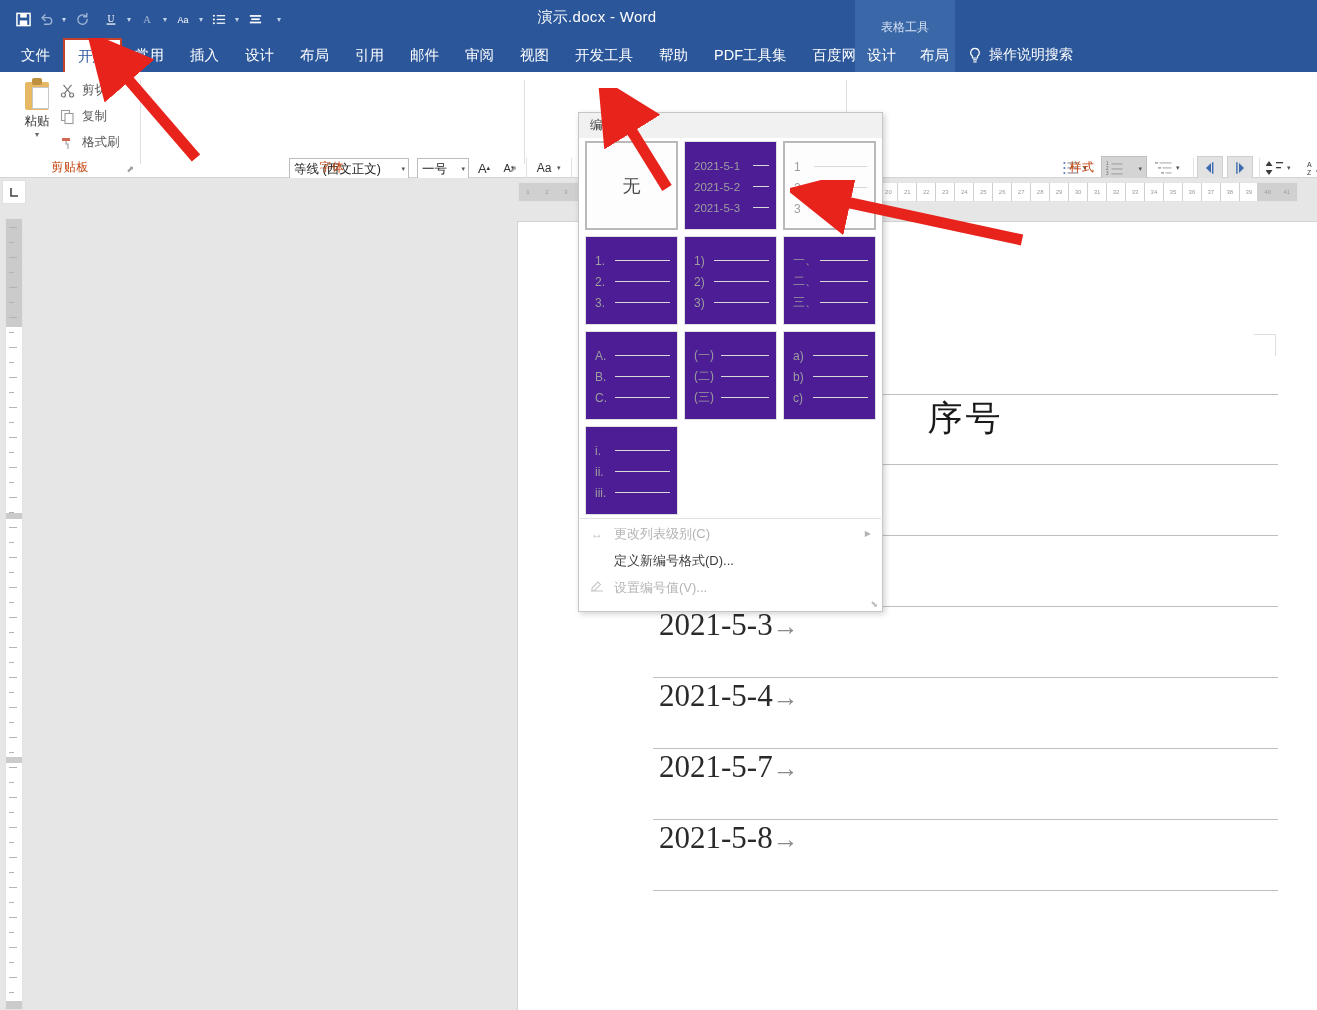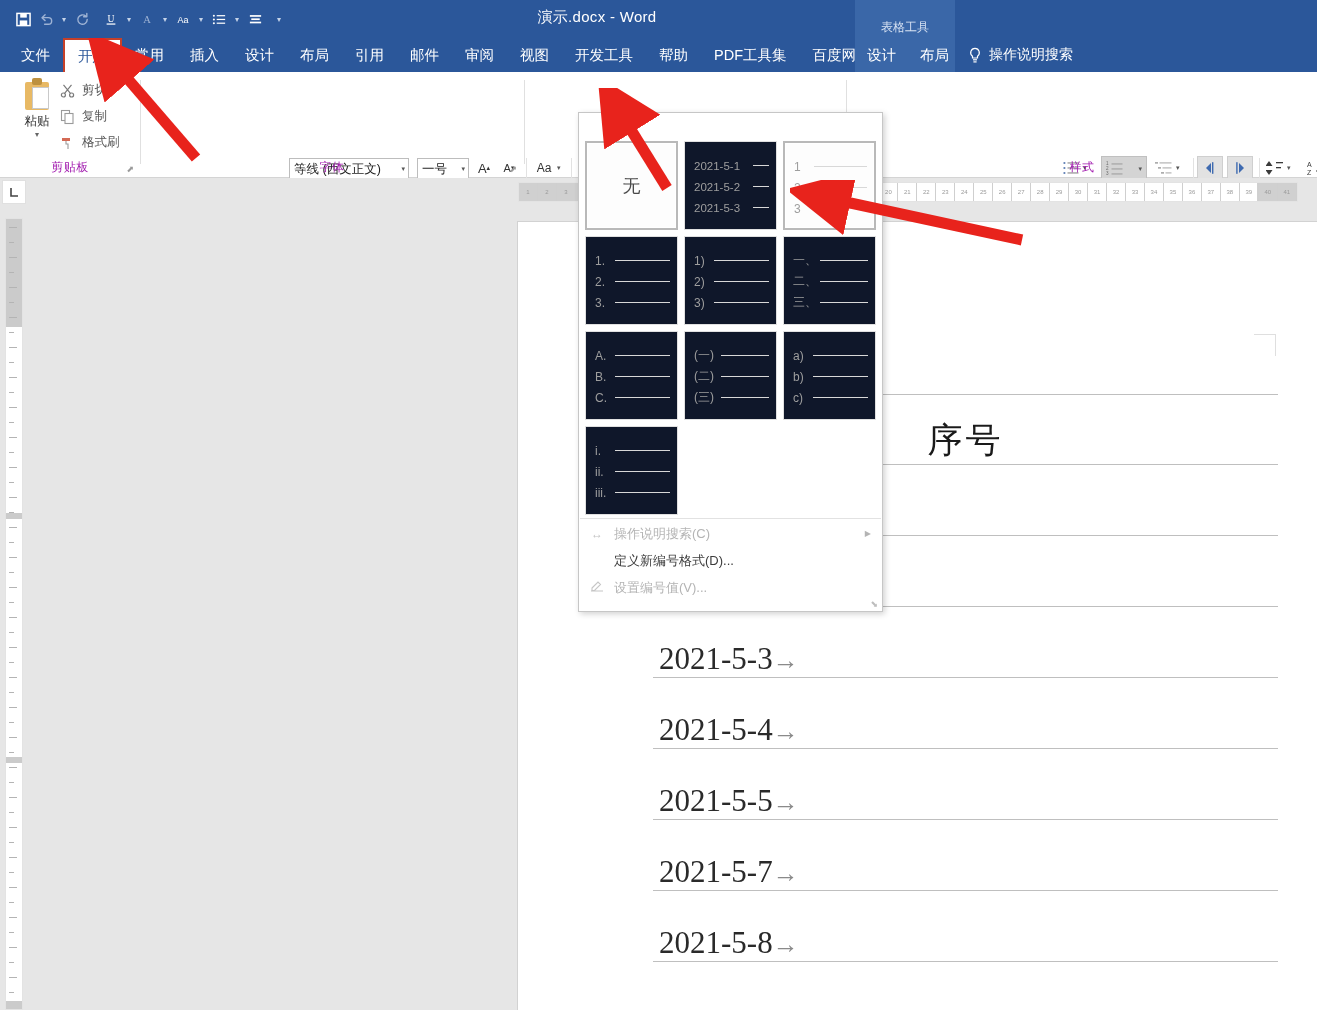--- a/index.html
+++ b/index.html
@@ -57,21 +57,21 @@
   .bulb { width: 14px; height: 17px; display: block; }
 
   
   .ribbon {
     position: absolute; left: 0; top: 72px; width: 1317px; height: 106px;
     background: #ffffff; border-bottom: 1px solid #d4d4d4;
   }
   .grp { position: absolute; top: 0; height: 106px; }
   .grp-label {
     position: absolute; bottom: 2px; width: 100%; text-align: center;
-    font-size: 12px; color: #a21caf; letter-spacing: .5px;
+    font-size: 12px; color: #c2410c; letter-spacing: .5px;
   }
   .grp-divider { position: absolute; top: 8px; width: 1px; height: 84px; background: #e0e0e0; }
   .dialog-launcher { position: absolute; bottom: 4px; font-size: 9px; color: #9a9a9a; }
 
   
   .paste-btn { position: absolute; left: 14px; top: 6px; width: 46px; text-align: center; }
   .clipboard-glyph { width: 30px; height: 34px; margin: 0 auto; position: relative; }
   .cb-body { position: absolute; left: 3px; top: 4px; width: 24px; height: 28px; background: #e8b964; border-radius: 2px; }
   .cb-clip { position: absolute; left: 10px; top: 0px; width: 10px; height: 7px; background: #bd9140; border-radius: 2px; }
   .cb-page { position: absolute; left: 10px; top: 9px; width: 17px; height: 22px; background: #ffffff; border: 1px solid #c9c9c9; }
@@ -139,21 +139,21 @@
     position: absolute; left: 518px; top: 44px; width: 800px; height: 790px;
     background: #ffffff; box-shadow: 0 0 0 1px #d2d2d2;
   }
   .margin-corner { position: absolute; width: 22px; height: 22px; }
   .margin-corner.tr { border-top: 1px solid #dfdfdf; border-right: 1px solid #dfdfdf; }
   .margin-corner.tl { border-top: 1px solid #dfdfdf; border-left: 1px solid #dfdfdf; }
 
   .doc-table { position: absolute; left: 135px; top: 172px; width: 625px; }
   .doc-row {
     height: 71px; border-bottom: 1px solid #bfbfbf;
-    display: flex; align-items: flex-end;
+    display: flex; align-items: flex-start;
   }
   .doc-row:first-child { border-top: 1px solid #bfbfbf; }
   .cell-head {
     width: 100%; text-align: center; font-family: "Liberation Serif", serif;
     font-size: 35px; color: #1a1a1a; letter-spacing: 3px;
   }
   .cell-date {
     padding-left: 6px; font-family: "Liberation Serif", serif;
     font-size: 31px; color: #2a2a2a; white-space: nowrap;
   }
@@ -167,21 +167,21 @@
     z-index: 40;
   }
   .dd-header {
     position: absolute; left: 0; top: 0; width: 100%; height: 25px;
     background: #f1f1f1; display: flex; align-items: center; padding-left: 11px;
     font-size: 12.5px; color: #3d3d3d;
   }
   .gallery { position: absolute; left: 6px; top: 28px; width: 293px; }
   .gal-row { display: flex; gap: 6px; margin-bottom: 6px; }
   .gal-cell {
-    width: 93px; height: 89px; border: 1px solid #e0e0e0; background: #0f172a;
+    width: 93px; height: 89px; border: 1px solid #e0e0e0; background: #4c1d95;
     position: relative; overflow: hidden;
   }
   .gal-cell.selected { border: 2px solid #b9b9b9; background: #fdfdfd; box-shadow: inset 0 0 0 1px #fff; }
   .gal-none { display: flex; align-items: center; justify-content: center; height: 100%;
     font-size: 18px; color: #4b4b4b; }
   .gal-lines { position: absolute; left: 9px; top: 13px; right: 7px; }
   .gal-line { display: flex; align-items: center; height: 21px; }
   .gal-mark { font-size: 12px; color: #9e9e9e; min-width: 17px; white-space: nowrap;
     font-family: "Liberation Sans", sans-serif; }
   .gal-mark.wide { min-width: 56px; font-size: 11.5px; }
@@ -534,23 +534,20 @@
           <div class="cell-date"></div>
         </div>
         <div class="doc-row">
           <div class="cell-date"></div>
         </div>
         <div class="doc-row">
           <div class="cell-date"><span>2021-5-3</span><span class="pilcrow">→</span></div>
         </div>
         <div class="doc-row">
           <div class="cell-date"><span>2021-5-4</span><span class="pilcrow">→</span></div>
-        </div>
-        <div class="doc-row">
-          <div class="cell-date"><span>2021-5-5</span><span class="pilcrow">→</span></div>
         </div>
         <div class="doc-row">
           <div class="cell-date"><span>2021-5-7</span><span class="pilcrow">→</span></div>
         </div>
         <div class="doc-row">
           <div class="cell-date"><span>2021-5-8</span><span class="pilcrow">→</span></div>
         </div>
       </div>
     </div>
   </div>
@@ -664,20 +661,21 @@
         <div class="vtick" style="top: 698px; width: 8px;"></div>
         <div class="vtick" style="top: 713px; width: 5px;"></div>
         <div class="vtick" style="top: 728px; width: 8px;"></div>
         <div class="vtick" style="top: 743px; width: 5px;"></div>
         <div class="vtick" style="top: 758px; width: 8px;"></div>
         <div class="vtick" style="top: 773px; width: 5px;"></div>
       </div>
   </div>
 
   <div class="dropdown">
+    <div class="dd-header">编号库</div>
 
     <div class="gallery">
 
       <div class="gal-row">
         <div class="gal-cell selected">
           <div class="gal-none">无</div>
         </div>
         <div class="gal-cell">
           <div class="gal-lines">
             <div class="gal-line">
@@ -836,21 +834,21 @@
               </div>
           </div>
         </div>
       </div>
     </div>
 
     <div class="dd-sep" style="top:405px;"></div>
 
     <div class="dd-item" style="top:407px;">
       <span class="dd-ico">↔</span>
-      <span>操作说明搜索(C)</span>
+      <span>更改列表级别(C)</span>
       <span class="dd-sub">▶</span>
     </div>
     <div class="dd-item" style="top:461px;">
       <span class="dd-ico">
         <svg width="14" height="13" viewBox="0 0 14 13">
             <path d="M1 11h12M2 8l6-6 2.5 2.5-6 6H2z" fill="none" stroke="#c6c6c6" stroke-width="1.1"></path>
           </svg>
       </span>
       <span>设置编号值(V)...</span>
     </div>

